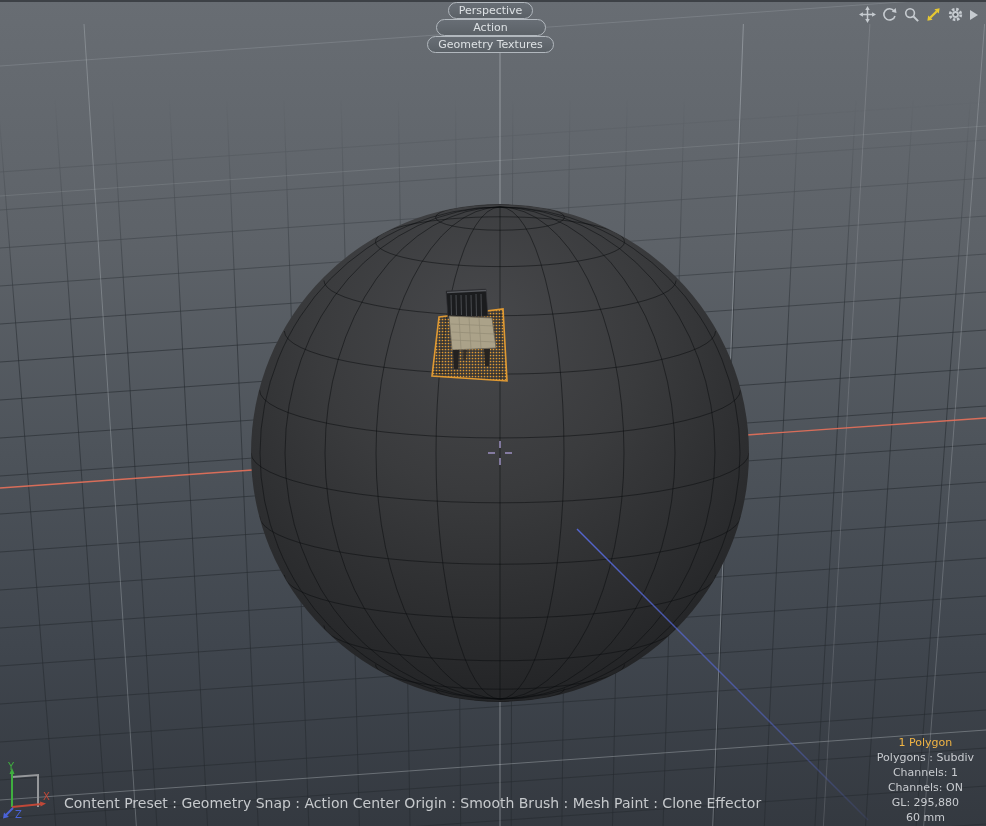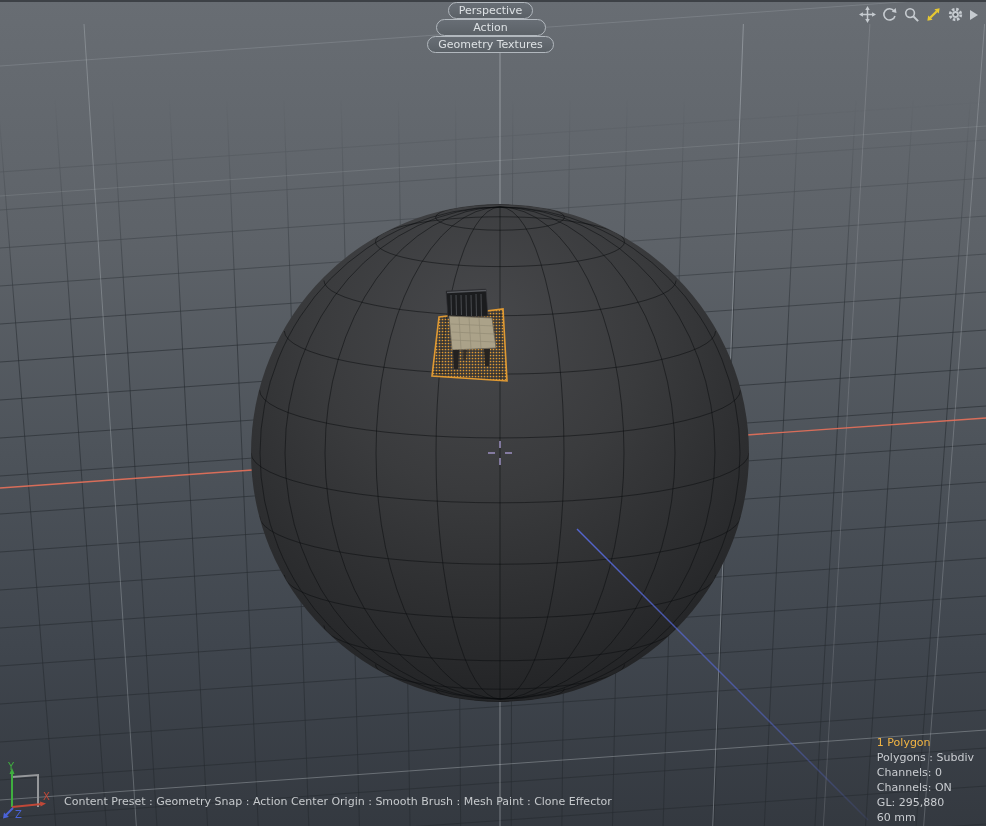--- a/index.html
+++ b/index.html
@@ -15,24 +15,24 @@
         background:linear-gradient(#686e75,#5b6167);color:#dde1e4;
         font-family:"DejaVu Sans","Liberation Sans",sans-serif;font-size:11px;
         padding:0 10px;margin-right:5px;line-height:15px;cursor:default;}
   .vbtn.w1{min-width:68px}
   .vbtn.w2{min-width:110px}
   .vbtn.w3{min-width:96px}
   .hicons{position:absolute;right:6px;top:3px;display:flex;align-items:center;gap:3px;}
   .hicon{width:19px;height:19px;display:inline-flex;align-items:center;justify-content:center;}
   .hicon.small{width:12px}
   
-  .info{position:absolute;right:12px;top:735px;text-align:left;
+  .info{position:absolute;right:12px;top:735px;text-align:center;
         font-size:11px;line-height:15px;color:#c9ccd0;z-index:4;}
   .info .poly{color:var(--poly,#f2b544);}
-  .status{position:absolute;left:64px;top:795px;font-size:11px;color:#c6c9cc;z-index:4;}
+  .status{position:absolute;left:64px;top:795px;font-size:14px;color:#c6c9cc;z-index:4;}
   .gizmo{position:absolute;left:0;top:756px;z-index:4;}
 </style>
 </head>
 <body>
 
 <div id="app" style="--poly: #f2b544; --indicator: #c9882c;">
 
   <svg id="scene" width="986" height="826">
     <defs>
       <linearGradient id="bgG" x1="0" y1="0" x2="0" y2="1">
@@ -243,21 +243,21 @@
         <svg width="10" height="12" viewBox="0 0 10 12">
             <polygon points="1,1 9,6 1,11" fill="#c6cbd0"></polygon>
           </svg>
       </span>
     </div>
   </div>
 
   <div class="info">
     <div class="poly">1 Polygon</div>
     <div>Polygons : Subdiv</div>
-    <div>Channels: 0</div>
+    <div>Channels: 1</div>
     <div>Channels: ON</div>
     <div>GL: 295,880</div>
     <div>60 mm</div>
   </div>
 
   <div class="status">Content Preset : Geometry Snap : Action Center Origin : Smooth Brush : Mesh Paint : Clone Effector</div>
 
   <svg class="gizmo" width="70" height="70" viewBox="0 0 70 70">
     <path d="M12,21 L38,19 L38,51" fill="none" stroke="#96989b" stroke-width="2"></path>
     <line id="gzY" x1="12" y1="51" x2="12" y2="17" stroke-width="2" stroke="#3fae3f"></line>

